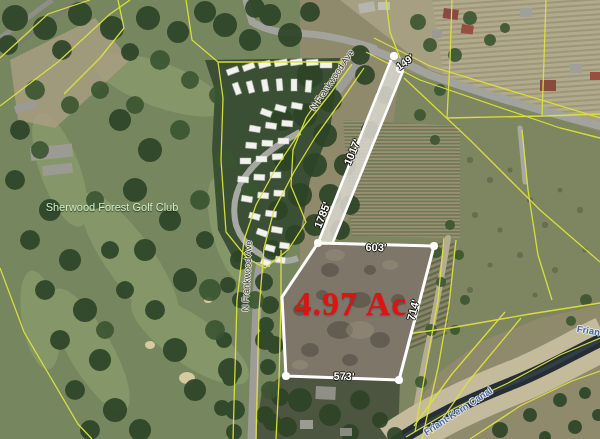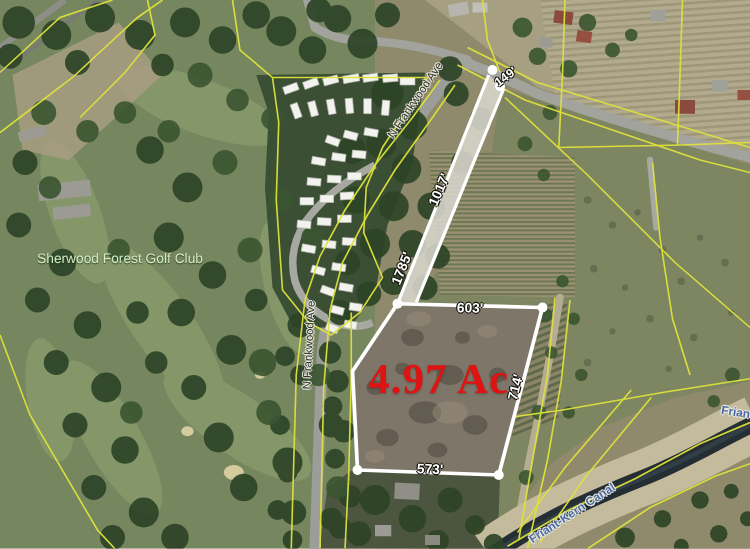--- a/index.html
+++ b/index.html
@@ -20,21 +20,21 @@
   .dim-149 {left:405px;top:62px;transform:translate(-50%,-50%) rotate(-36deg);font-size:10px;}
   .dim-1017{left:352px;top:152px;transform:translate(-50%,-50%) rotate(-67deg);}
   .dim-1785{left:322px;top:215px;transform:translate(-50%,-50%) rotate(-68deg);}
   .dim-603 {left:376px;top:247px;transform:translate(-50%,-50%) rotate(1.5deg);}
   .dim-714 {left:413px;top:310px;transform:translate(-50%,-50%) rotate(-76deg);}
   .dim-573 {left:344px;top:376px;transform:translate(-50%,-50%) rotate(2deg);}
   .area-label{left:351px;top:304px;transform:translate(-50%,-50%);
        font-family:"Liberation Serif",serif;font-weight:bold;font-size:34px;
        color:var(--area_text);letter-spacing:1px;
        text-shadow:0 1px 2px rgba(40,20,10,.35);}
-  .golf-label{left:96px;top:207px;transform:translate(-50%,-50%);
+  .golf-label{left:112px;top:207px;transform:translate(-50%,-50%);
        color:var(--golf_club_text);font-size:11px;
        text-shadow:0 1px 1px rgba(20,35,15,.8);}
   .street{color:var(--street_text);font-size:9px;
        text-shadow:-1px 0 0 #e9e9df,1px 0 0 #e9e9df,0 -1px 0 #e9e9df,0 1px 0 #e9e9df;}
   .street-top {left:332px;top:80px;transform:translate(-50%,-50%) rotate(-56deg);}
   .street-side{left:247px;top:276px;transform:translate(-50%,-50%) rotate(-87deg);}
   .canal-lbl{color:var(--canal_text);font-size:9.5px;font-weight:bold;
        text-shadow:-1px 0 0 #eceade,1px 0 0 #eceade,0 -1px 0 #eceade,0 1px 0 #eceade;}
   .canal-bottom{left:458px;top:411px;transform:translate(-50%,-50%) rotate(-33deg);}
   .canal-right{left:577px;top:323px;transform:rotate(9deg);transform-origin:left center;}

